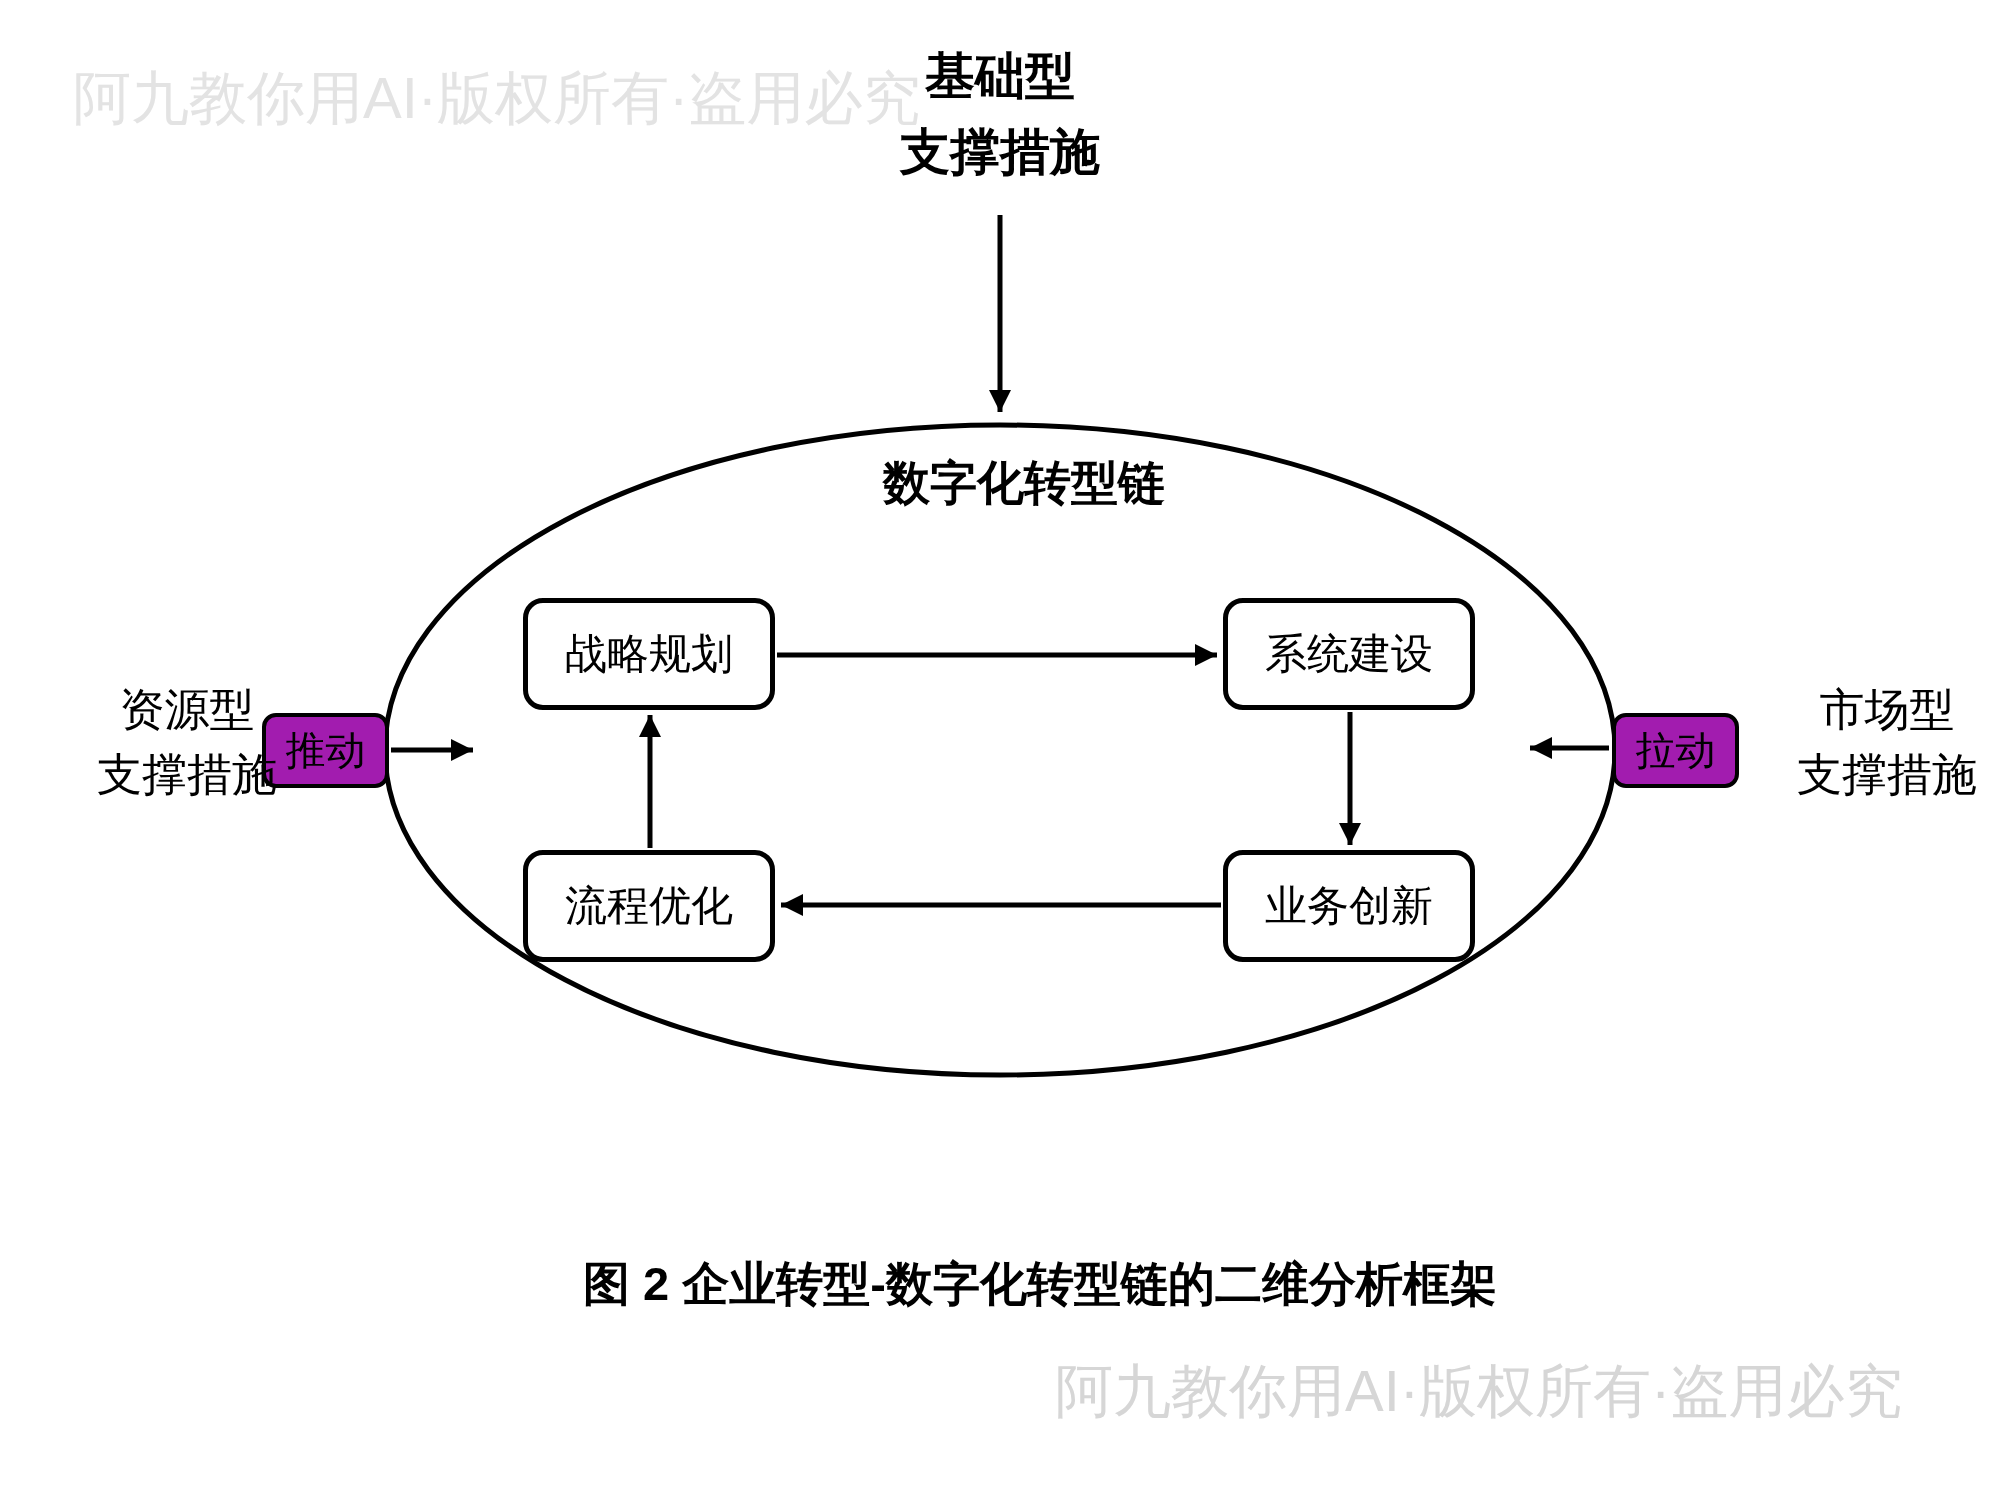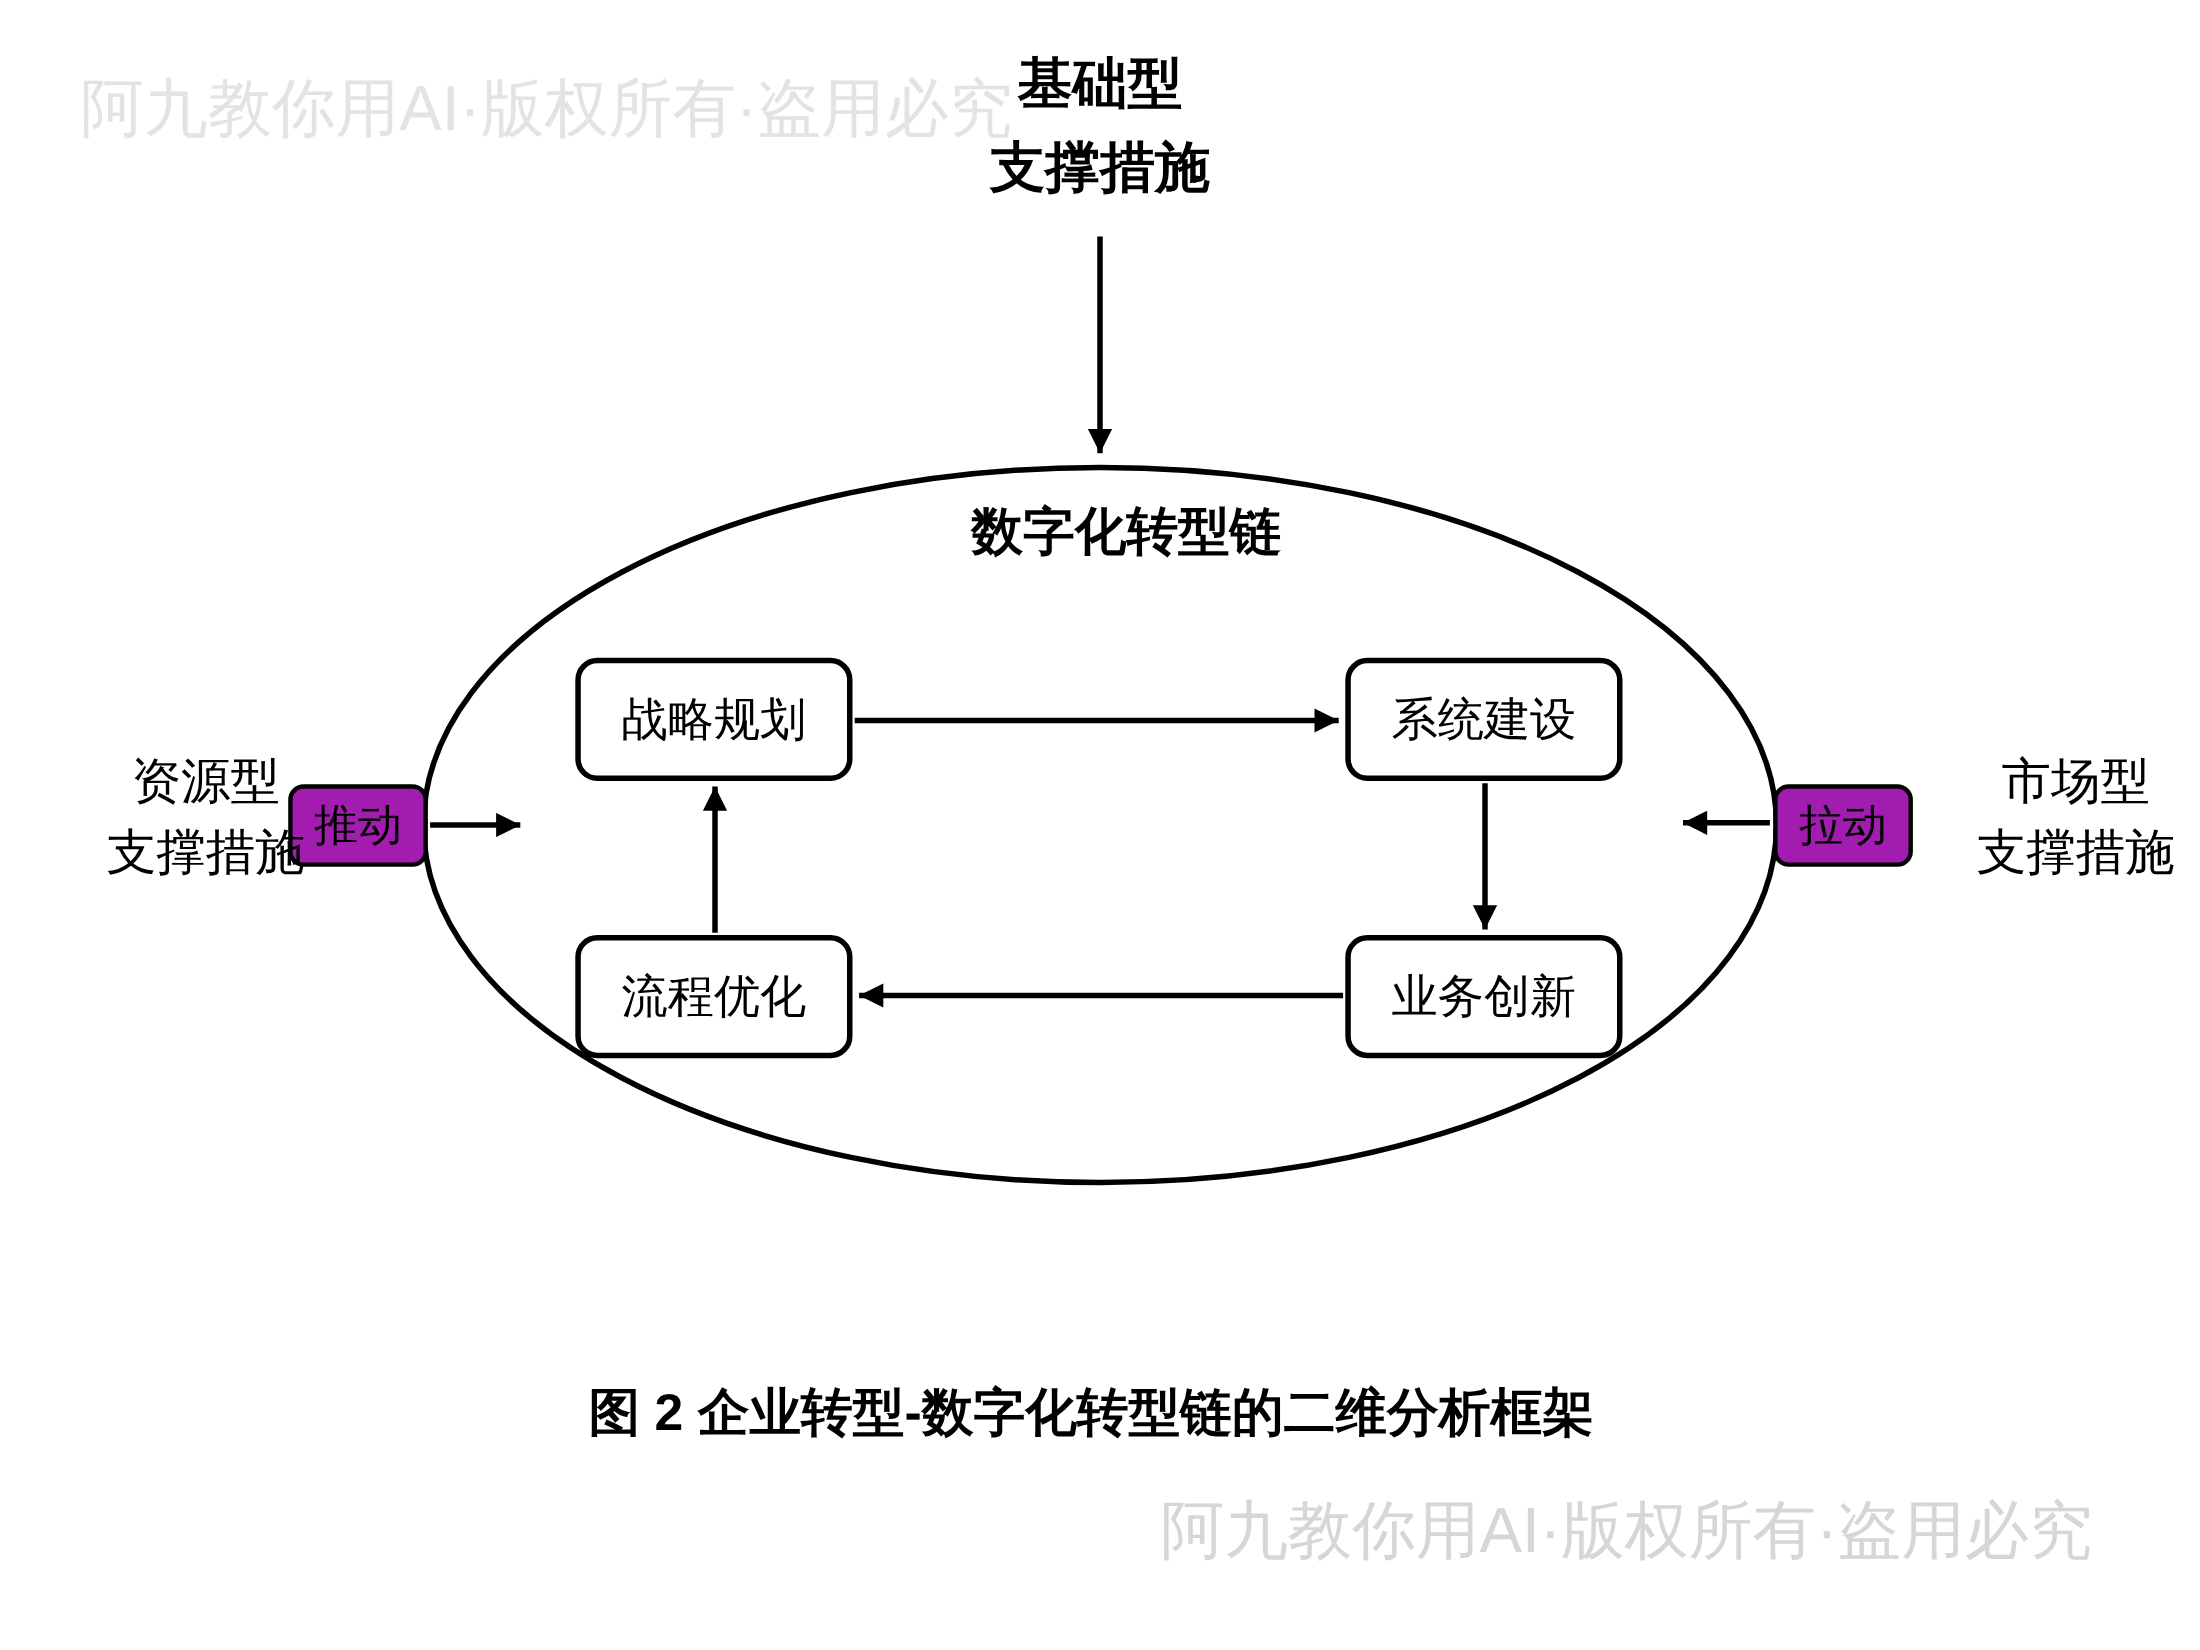--- a/index.html
+++ b/index.html
@@ -99,21 +99,21 @@
     text-align: center;
     font-size: 45px;
     line-height: 65px;
     white-space: nowrap;
     margin-left: 32px;
   }
   .side-label.left  { left: 57px;   top: 677px; width: 196px; }
   .side-label.right { left: 1760px; top: 677px; width: 190px; }
   .caption {
     position: absolute;
-    left: 992px;
+    left: 1040px;
     top: 1253px;
     transform: translateX(-50%);
     font-size: 47px;
     font-weight: 600;
     white-space: nowrap;
   }
 </style>
 </head>
 <body>
 

